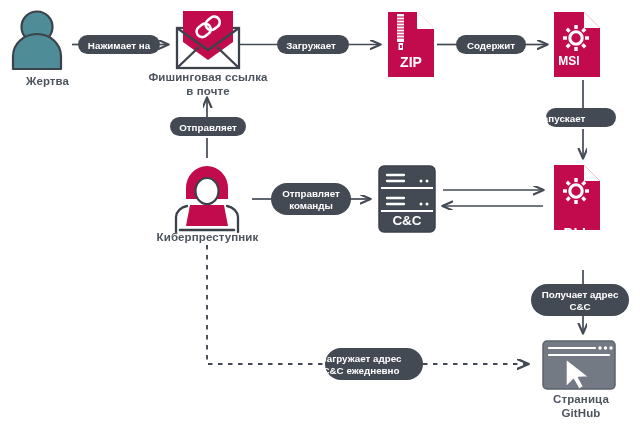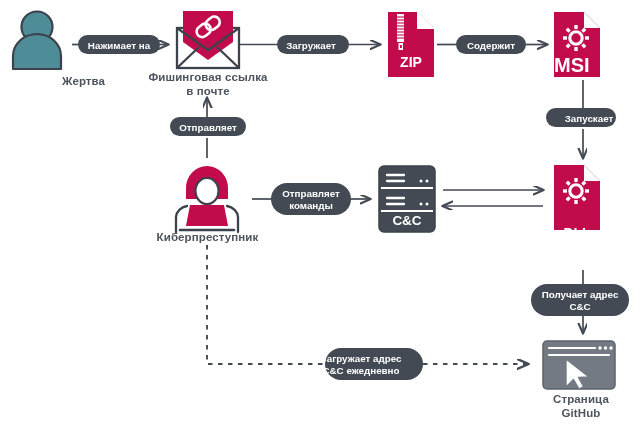--- a/index.html
+++ b/index.html
@@ -219,46 +219,46 @@
       <rect x="277" y="35" width="72" height="19" rx="9.5" fill="#434A54"></rect>
       <rect x="456" y="35" width="70" height="19" rx="9.5" fill="#434A54"></rect>
       <rect x="546" y="108" width="70" height="19" rx="9.5" fill="#434A54"></rect>
       <rect x="170" y="117" width="76" height="19" rx="9.5" fill="#434A54"></rect>
       <rect x="271" y="183" width="80" height="32" rx="16" fill="#434A54"></rect>
       <rect x="531" y="284" width="98" height="32" rx="16" fill="#434A54"></rect>
       <rect x="325" y="348" width="98" height="32" rx="16" fill="#434A54"></rect>
     </g>
   </svg>
 
-  <div class="node-label" style="left:0px; top:74px; width:95px;margin-left:36px;">Жертва</div>
+  <div class="node-label" style="left:0px; top:74px; width:95px;">Жертва</div>
 
   <div class="node-label" style="left:138px; top:70px; width:140px;">Фишинговая ссылка
 в почте</div>
 
   <div class="node-label" style="left:140px; top:230px; width:135px;">Киберпреступник</div>
 
 
   <div class="node-label" style="left:526px; top:392px; width:110px;">Страница
 GitHub</div>
 
   <div class="icon-text" style="left:388px; top:54px; width:46px; font-size:14px;">ZIP</div>
 
-  <div class="icon-text" style="left:554px; top:54px; width:30px; font-size:20px;">MSI</div>
+  <div class="icon-text" style="left:554px; top:54px; width:30px; font-size:12px;">MSI</div>
 
   <div class="icon-text" style="left:554px; top:207px; width:46px; font-size:14px;margin-top:18px;">DLL</div>
 
   <div class="icon-text" style="left:379px; top:213px; width:56px; font-size:13.5px;">C&amp;C</div>
 
   <div class="pill-text" style="left:78px; top:39.5px; width:82px;">Нажимает на</div>
 
   <div class="pill-text" style="left:277px; top:39.5px; width:68px;">Загружает</div>
 
   <div class="pill-text" style="left:456px; top:39.5px; width:70px;">Содержит</div>
 
-  <div class="pill-text" style="left:554px; top:112.5px; width:70px;">Запускает</div>
+  <div class="pill-text" style="left:526px; top:112.5px; width:70px;">Запускает</div>
 
   <div class="pill-text" style="left:170px; top:121.5px; width:76px;">Отправляет</div>
 
   <div class="pill-text" style="left:271px; top:188px; width:80px;">Отправляет
 команды</div>
 
   <div class="pill-text" style="left:531px; top:289px; width:98px;">Получает адрес
 C&amp;C</div>
 
   <div class="pill-text" style="left:312px; top:353px; width:98px;text-align:center;">Загружает адрес

